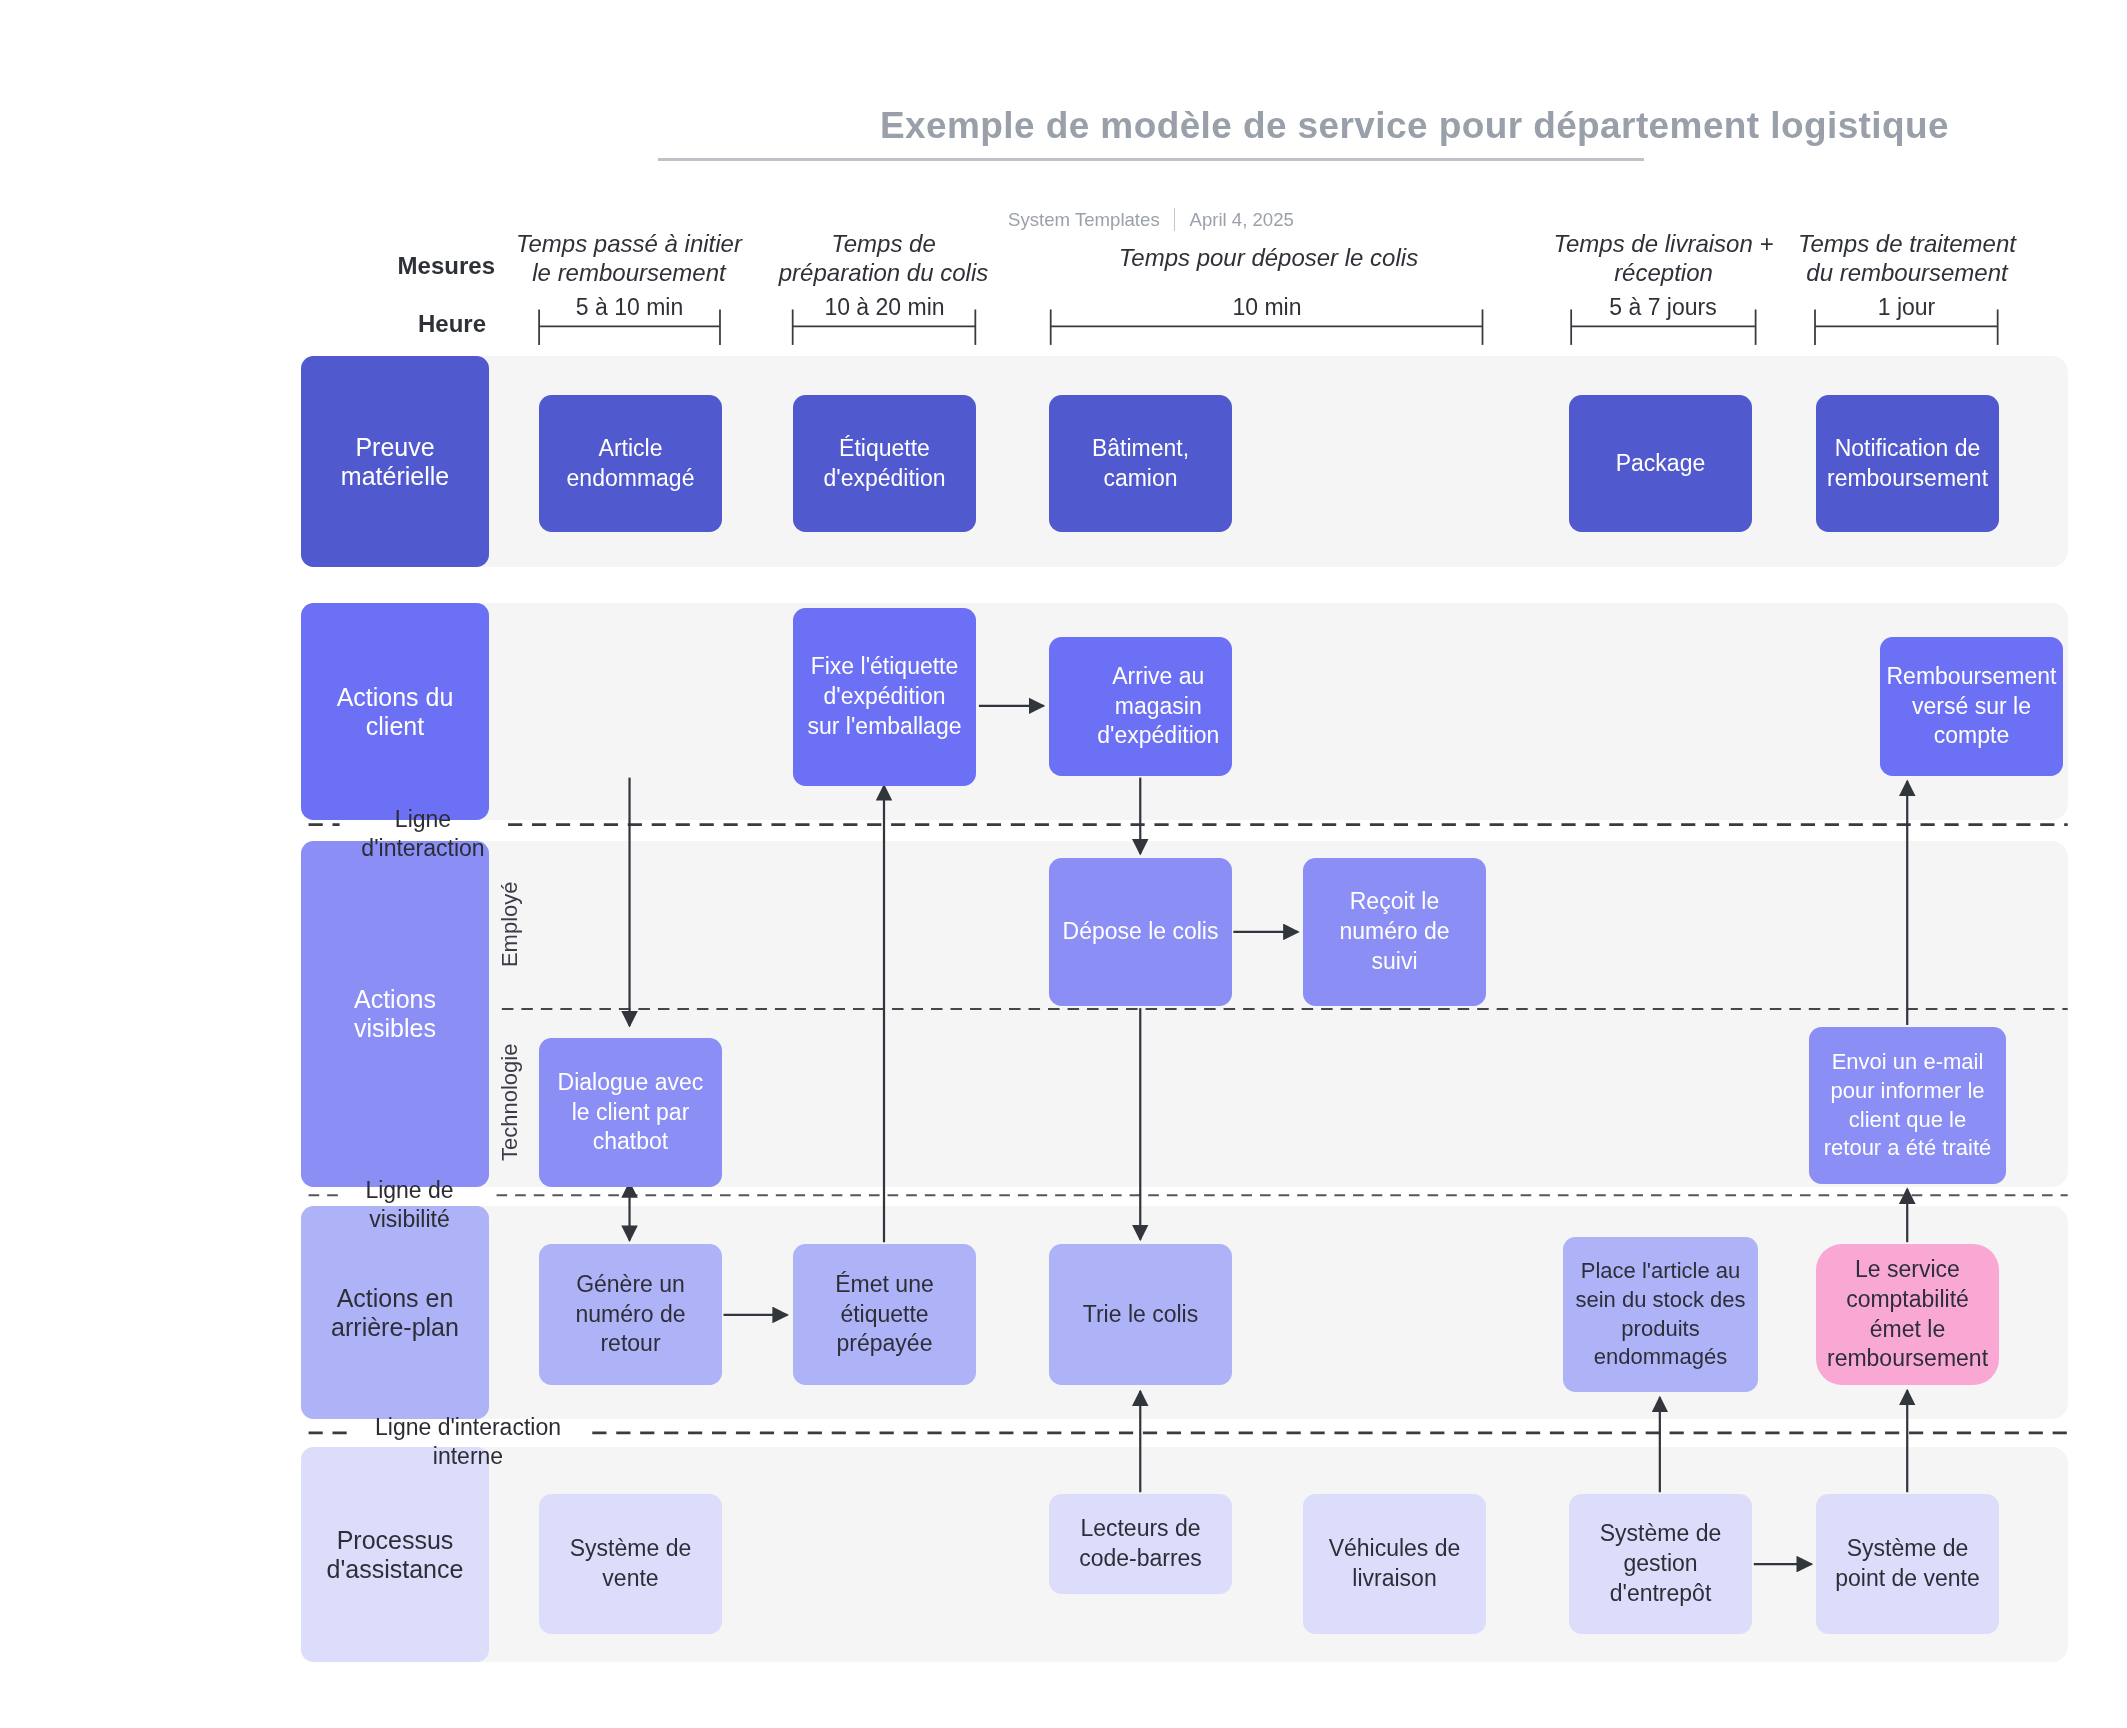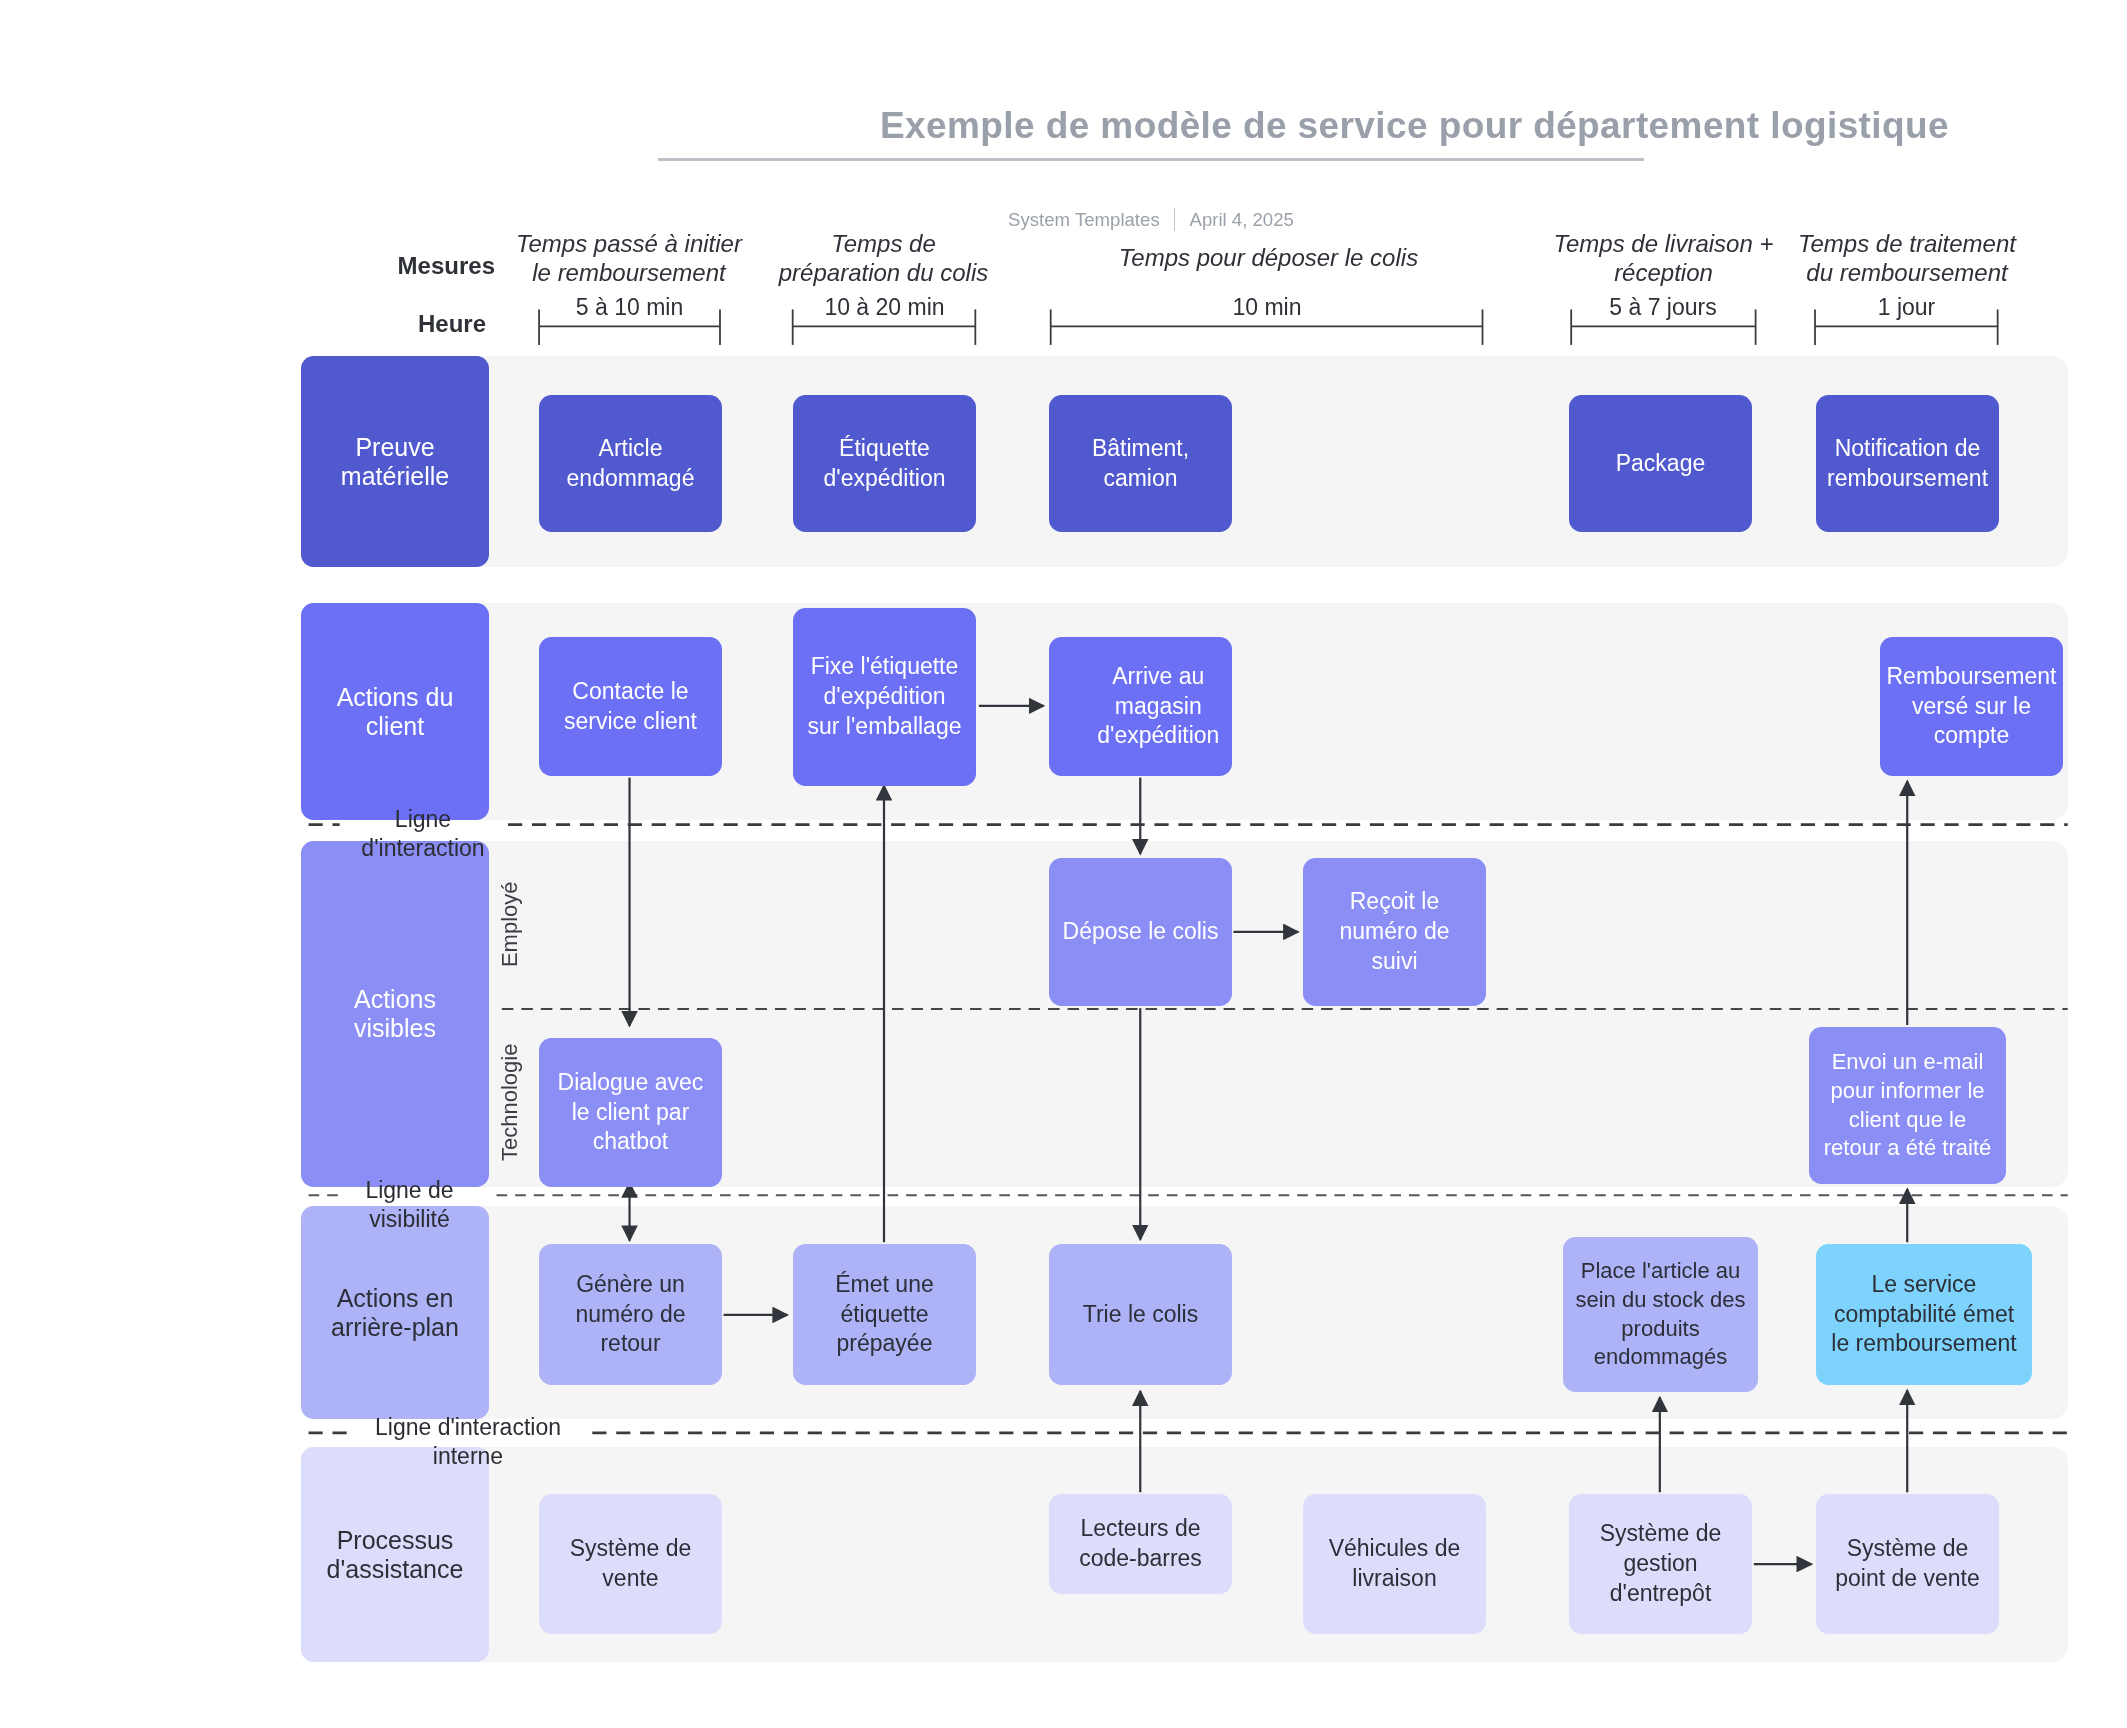--- a/index.html
+++ b/index.html
@@ -138,35 +138,34 @@
   <div class="abs rowlabel light" style="top: 841px; height: 346px; background: rgb(139, 142, 245);">Actions visibles</div>
   <div class="abs rowlabel dark" style="top: 1206px; height: 213px; background: rgb(174, 178, 246);">Actions en arrière-plan</div>
   <div class="abs rowlabel dark" style="top: 1447px; height: 215px; background: rgb(220, 221, 251);">Processus d'assistance</div>
 
   <div class="abs node light" style="left: 539px; top: 395px; width: 183px; height: 137px; background: rgb(81, 89, 206);">Article endommagé</div>
   <div class="abs node light" style="left: 793px; top: 395px; width: 183px; height: 137px; background: rgb(81, 89, 206);">Étiquette d'expédition</div>
   <div class="abs node light" style="left: 1049px; top: 395px; width: 183px; height: 137px; background: rgb(81, 89, 206);">Bâtiment, camion</div>
   <div class="abs node light" style="left: 1569px; top: 395px; width: 183px; height: 137px; background: rgb(81, 89, 206);">Package</div>
   <div class="abs node light" style="left: 1816px; top: 395px; width: 183px; height: 137px; background: rgb(81, 89, 206);">Notification de remboursement</div>
 
-  <div class="abs node light" style="left: 539px; top: 637px; width: 183px; height: 139px; background: rgb(107, 112, 244);">Contacte le service client</div>
   <div class="abs node light" style="left: 793px; top: 608px; width: 183px; height: 178px; background: rgb(107, 112, 244);">Fixe l'étiquette d'expédition sur l'emballage</div>
   <div class="abs node light" style="left: 1049px; top: 637px; width: 183px; height: 139px; background: rgb(107, 112, 244); padding-left: 48px;">Arrive au magasin d'expédition</div>
   <div class="abs node light" style="left: 1880px; top: 637px; width: 183px; height: 139px; background: rgb(107, 112, 244);">Remboursement versé sur le compte</div>
 
   <div class="abs node light" style="left: 1049px; top: 858px; width: 183px; height: 148px; background: rgb(139, 142, 245);">Dépose le colis</div>
   <div class="abs node light" style="left: 1303px; top: 858px; width: 183px; height: 148px; background: rgb(139, 142, 245);">Reçoit le numéro de suivi</div>
   <div class="abs node light" style="left: 539px; top: 1030px; width: 183px; height: 149px; background: rgb(139, 142, 245); margin-top: 8px;">Dialogue avec le client par chatbot</div>
   <div class="abs node light" style="left: 1809px; top: 1027px; width: 197px; height: 157px; font-size: 22px; background: rgb(139, 142, 245);">Envoi un e-mail pour informer le client que le retour a été traité</div>
 
   <div class="abs node dark" style="left: 539px; top: 1244px; width: 183px; height: 141px; background: rgb(174, 178, 246);">Génère un numéro de retour</div>
   <div class="abs node dark" style="left: 793px; top: 1244px; width: 183px; height: 141px; background: rgb(174, 178, 246);">Émet une étiquette prépayée</div>
   <div class="abs node dark" style="left: 1049px; top: 1244px; width: 183px; height: 141px; background: rgb(174, 178, 246);">Trie le colis</div>
   <div class="abs node dark" style="left: 1563px; top: 1237px; width: 195px; height: 155px; font-size: 22px; background: rgb(174, 178, 246);">Place l'article au sein du stock des produits endommagés</div>
-  <div class="abs node dark" style="left: 1816px; top: 1244px; width: 216px; height: 141px; background: #7dd3fc;">Le service comptabilité émet le remboursement</div>
+  <div class="abs node dark" style="left: 1816px; top: 1244px; width: 183px; height: 141px; background: #f9a8d4; border-radius: 26px;">Le service comptabilité émet le remboursement</div>
 
   <div class="abs node dark" style="left: 539px; top: 1494px; width: 183px; height: 140px; background: rgb(220, 221, 251);">Système de vente</div>
   <div class="abs node dark" style="left: 1049px; top: 1494px; width: 183px; height: 100px; background: rgb(220, 221, 251);">Lecteurs de code-barres</div>
   <div class="abs node dark" style="left: 1303px; top: 1494px; width: 183px; height: 140px; background: rgb(220, 221, 251);">Véhicules de livraison</div>
   <div class="abs node dark" style="left: 1569px; top: 1494px; width: 183px; height: 140px; background: rgb(220, 221, 251);">Système de gestion d'entrepôt</div>
   <div class="abs node dark" style="left: 1816px; top: 1494px; width: 183px; height: 140px; background: rgb(220, 221, 251);">Système de point de vente</div>
 
   <div class="abs sep-label" style="left:343px;top:805px;width:160px;">Ligne d'interaction</div>
   <div class="abs sep-label" style="left:334px;top:1176px;width:151px;">Ligne de visibilité</div>
   <div class="abs sep-label" style="left:355px;top:1413px;width:226px;">Ligne d'interaction interne</div>

